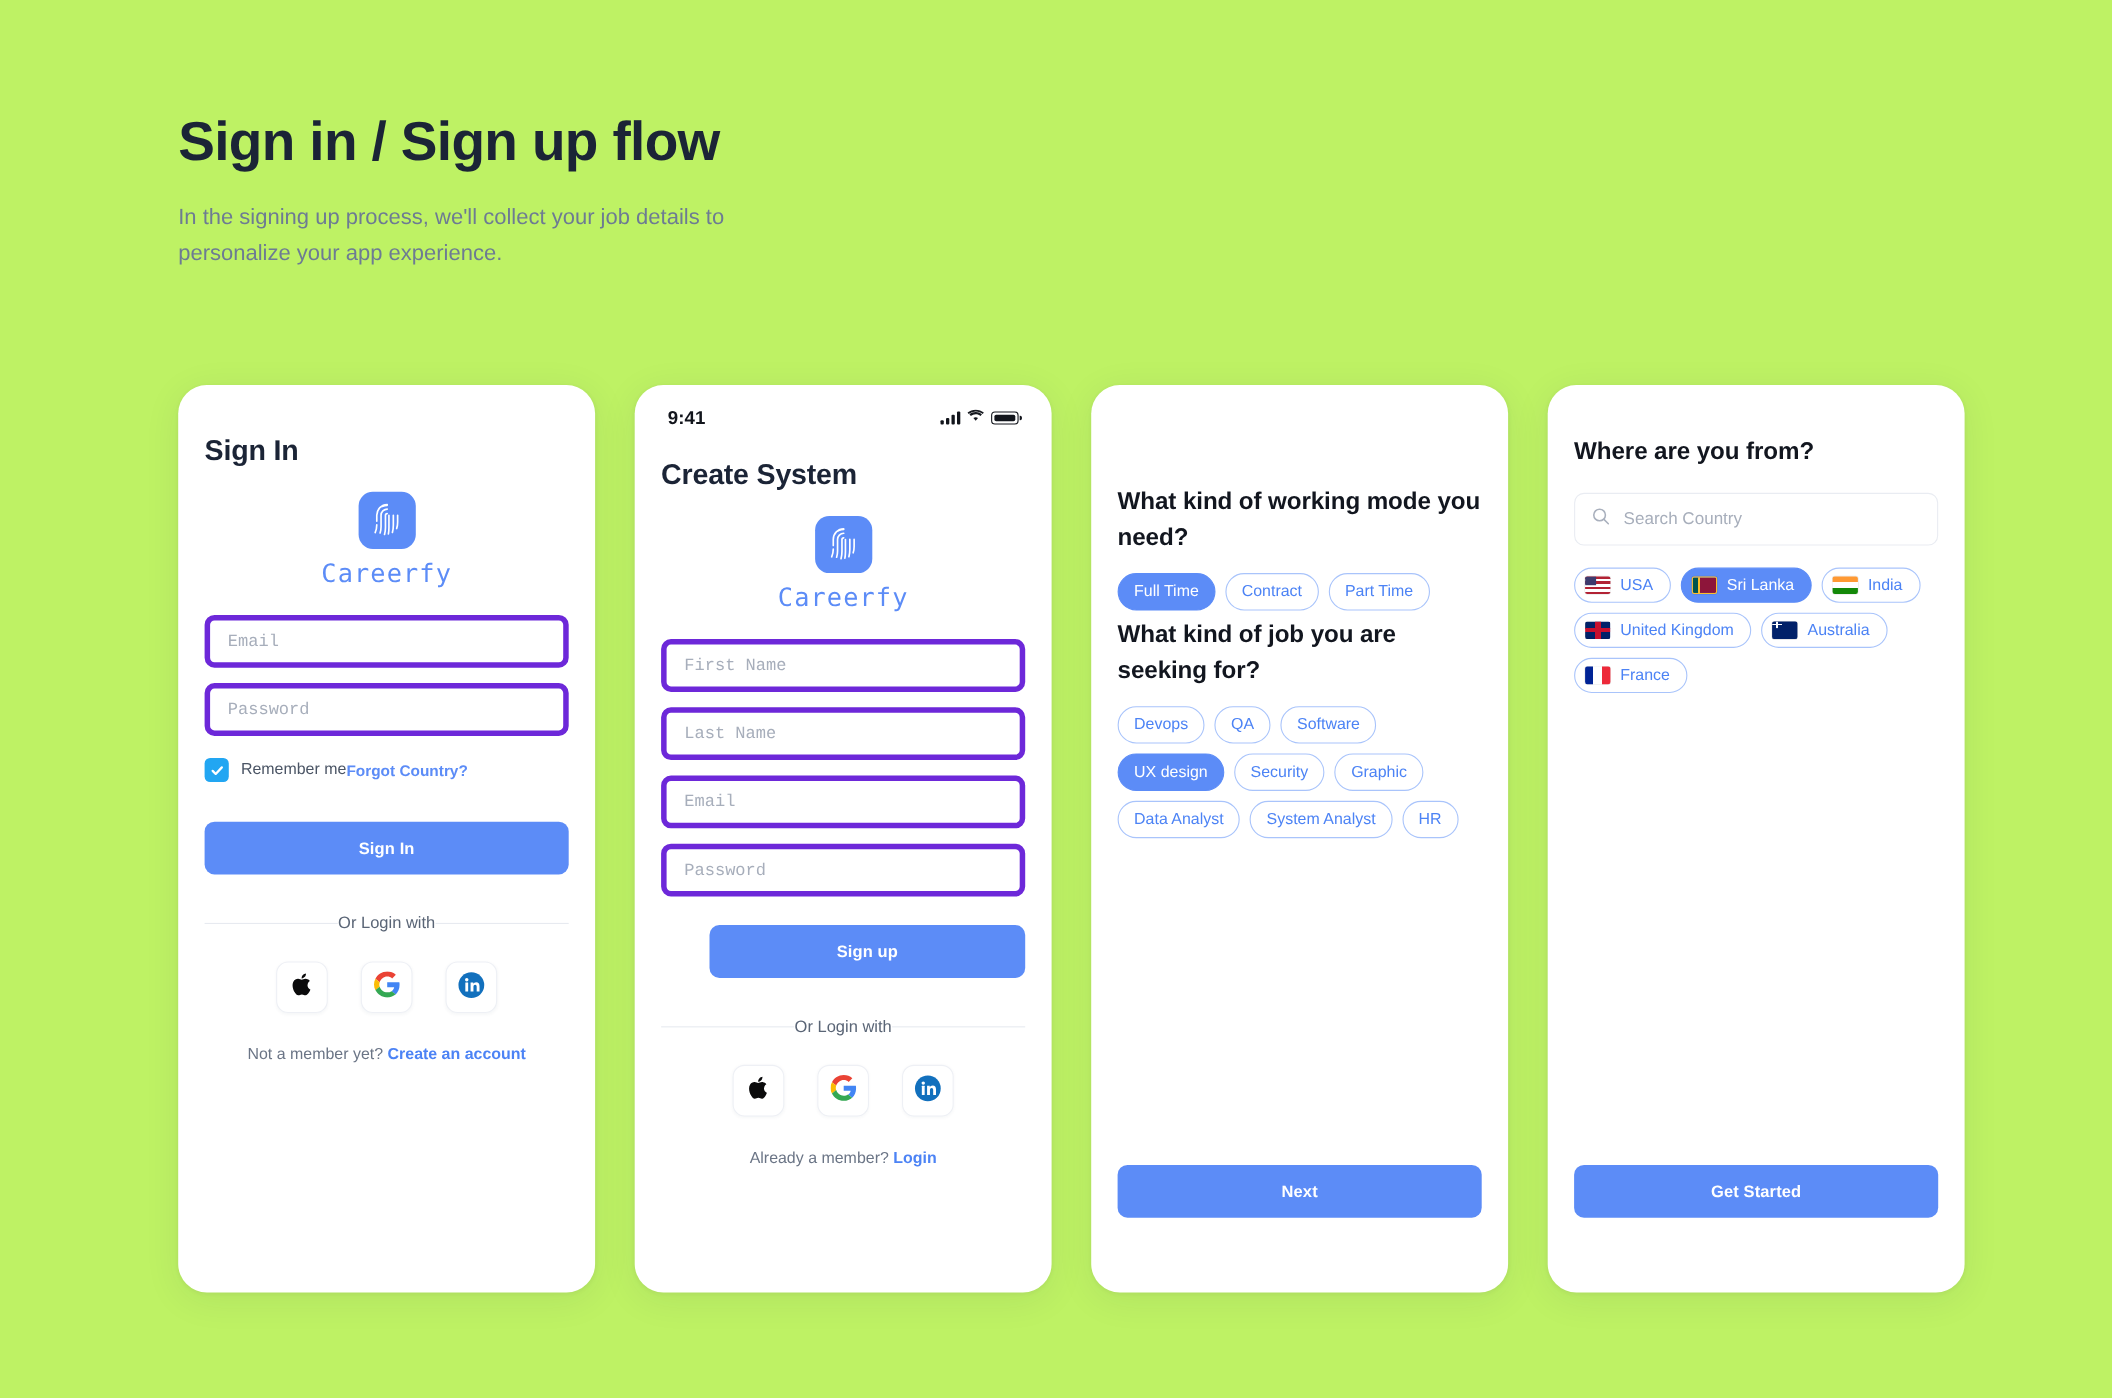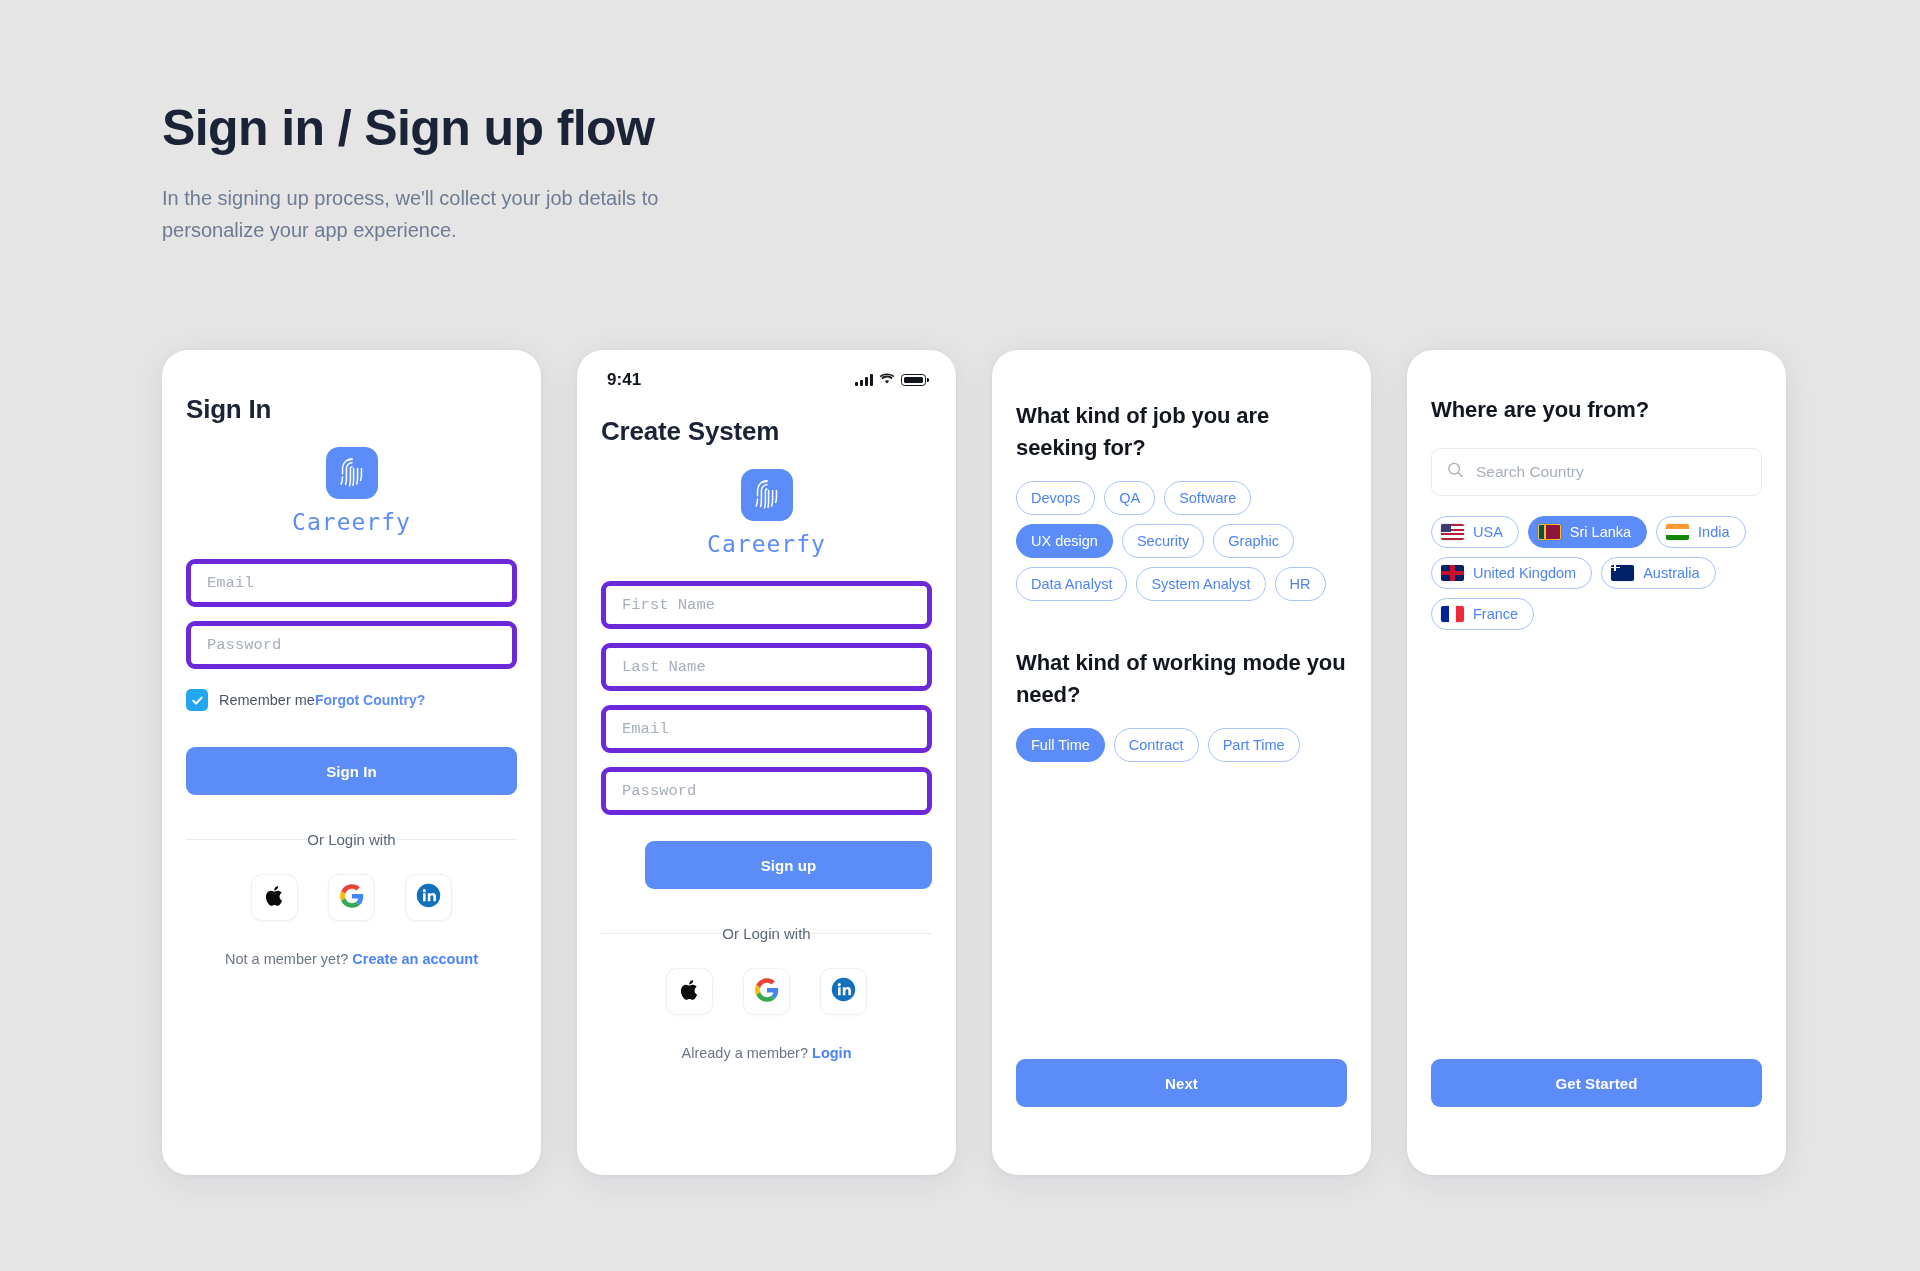--- a/index.html
+++ b/index.html
@@ -9,21 +9,21 @@
     height: 1271px;
     background: #fbfbfc;
     font-family: "Liberation Sans", sans-serif;
     overflow: hidden;
   }
 
   .page {
     position: relative;
     width: 1920px;
     height: 1271px;
-    background: #e5e5e5;
+    background: #bef264;
   }
 
   
   .header { position: absolute; left: 162px; top: 100px; width: 700px; }
 
   .page-title {
     font-size: 50px;
     font-weight: 700;
     color: #1b2436;
     letter-spacing: -0.6px;
@@ -506,44 +506,44 @@
 
         <div class="footer-note">
           <span>Already a member?</span>
           <a href="#">Login</a>
         </div>
       </div>
     </div>
 
     <div class="phone">
       <div class="phone-inner pad-top-3">
+        <div class="q-block second">
+          <div class="section-q">What kind of working mode you need?</div>
+          <div class="chips" id="mode-tags">
+              <div class="chip selected">Full Time</div>
+              <div class="chip">Contract</div>
+              <div class="chip">Part Time</div>
+            </div>
+        </div>
+
         <div class="q-block">
           <div class="section-q">What kind of job you are seeking for?</div>
           <div class="chips" id="job-tags">
               <div class="chip">Devops</div>
               <div class="chip">QA</div>
               <div class="chip">Software</div>
               <div class="chip selected">UX design</div>
               <div class="chip">Security</div>
               <div class="chip">Graphic</div>
               <div class="chip">Data Analyst</div>
               <div class="chip">System Analyst</div>
               <div class="chip">HR</div>
             </div>
         </div>
 
-        <div class="q-block second">
-          <div class="section-q">What kind of working mode you need?</div>
-          <div class="chips" id="mode-tags">
-              <div class="chip selected">Full Time</div>
-              <div class="chip">Contract</div>
-              <div class="chip">Part Time</div>
-            </div>
-        </div>
-
         <div class="bottom-btn">
           <button class="btn-primary">Next</button>
         </div>
       </div>
     </div>
 
     <div class="phone">
       <div class="phone-inner pad-top-3">
         <div class="section-q">Where are you from?</div>
 

